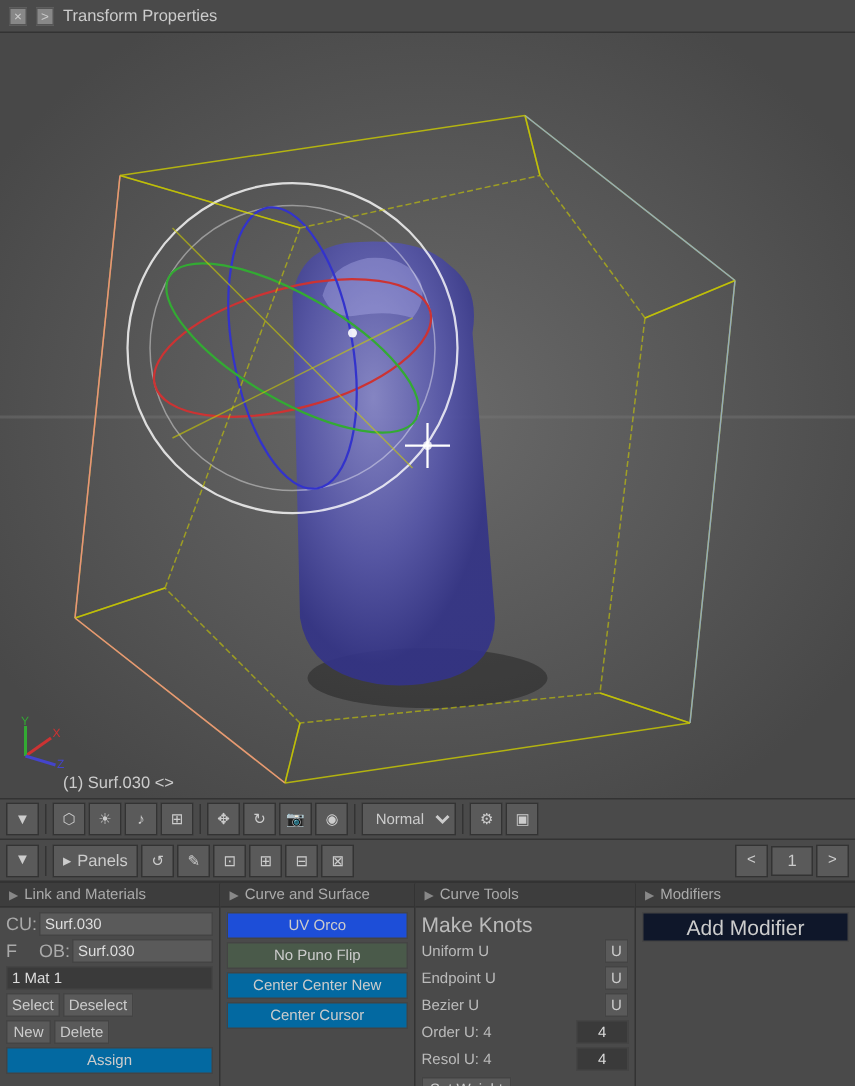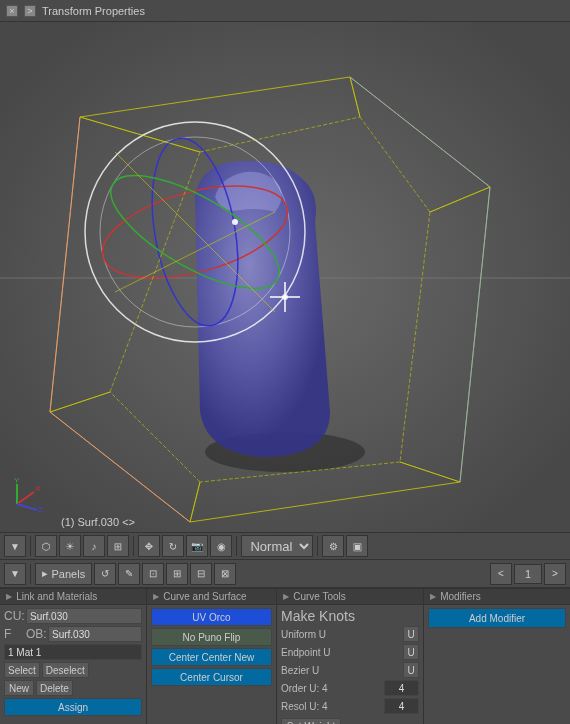--- a/index.html
+++ b/index.html
@@ -60,21 +60,21 @@
       bottom: 18px;
       left: 12px;
       width: 40px;
       height: 40px;
     }
 
     
     #viewport-info {
       position: absolute;
       bottom: 4px;
-      left: 61px;
+      left: 42px;
       color: #ccc;
       font-size: 11px;
       text-align: right;
     }
 
     
     #bottom-toolbar {
       height: 28px;
       background: #4a4a4a;
       display: flex;
@@ -101,21 +101,21 @@
       width: 1px;
       height: 20px;
       background: #333;
       margin: 0 2px;
     }
     .toolbar-select {
       height: 22px;
       background: #5a5a5a;
       border: 1px solid #333;
       color: #ccc;
-      font-size: 13px;
+      font-size: 10px;
       padding: 0 4px;
       cursor: pointer;
     }
 
     
     #second-toolbar {
       height: 28px;
       background: #4a4a4a;
       display: flex;
       align-items: center;
@@ -268,24 +268,24 @@
       display: flex;
       align-items: center;
       gap: 2px;
       margin-bottom: 3px;
     }
 
     
     .add-modifier-btn {
       width: 100%;
       height: 20px;
-      background: #0369a1;
-      border: 1px solid #444;
-      color: #ccc;
-      font-size: 10px;
+      background: #0f172a;
+      border: 1px solid #444;
+      color: #ccc;
+      font-size: 14px;
       cursor: pointer;
       text-align: center;
     }
     .knots-small-btn {
       height: 16px;
       width: 16px;
       background: #5a5a5a;
       border: 1px solid #444;
       color: #ccc;
       font-size: 10px;

